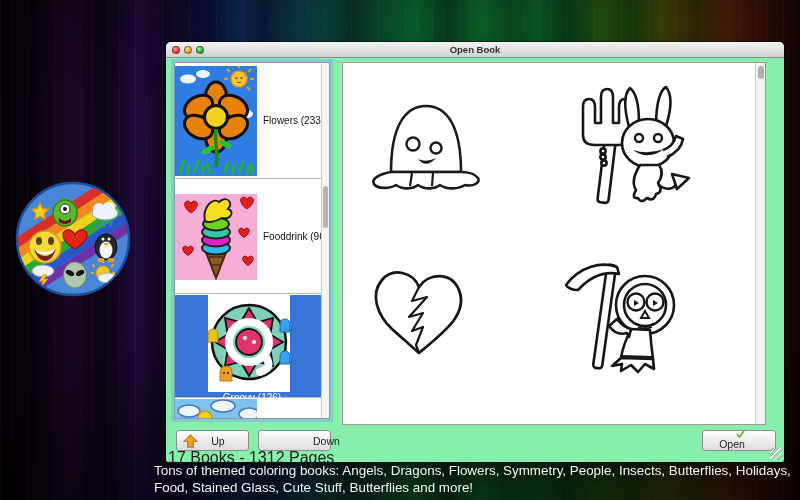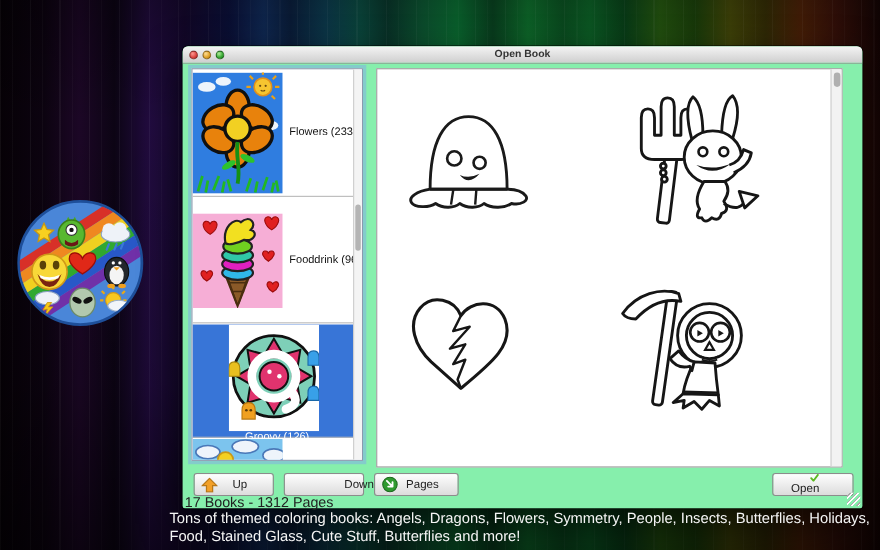--- a/index.html
+++ b/index.html
@@ -58,21 +58,21 @@
   .pthumb { position:absolute; left:1.5px; top:3px; width:6px; height:13px;
             background:#b0b0b0; border-radius:3px; }
   .page { position:absolute; }
   
   .btn { position:absolute; height:21px; display:flex; align-items:center;
          background:linear-gradient(#fefefe,#dcdcdc);
          border:1px solid #8c8c8c; border-radius:3px;
          font-size:10.5px; color:#222; cursor:default; }
   .btn svg { margin:0 4px 0 6px; }
   .btn .t { flex:1; text-align:center; padding-right:14px; }
-  .status { position:absolute; left:2px; top:407px; font-size:13px; color:#222;text-align:center; }
+  .status { position:absolute; left:2px; top:407px; font-size:16px; color:#222;text-align:center; }
   .grip { position:absolute; right:2px; bottom:2px; width:12px; height:12px;
           background:repeating-linear-gradient(135deg, transparent 0 2px, #aaa 2px 3px, #fff 3px 4px); }
   
   .caption { position:absolute; left:154px; top:463px; width:648px;
              font-size:13.4px; line-height:16.5px; color:#f4f4f4; }
 </style>
 </head>
 <body>
 
 <div class="dock-icon">
@@ -341,27 +341,20 @@
     <span class="t">Up</span>
   </div>
 
   <div class="btn" style="left:92px; top:388px; width:73px;padding-left:44px;">
     <svg width="15" height="14" viewBox="0 0 16 15">
       <path d="M8 14 L1 7 H5 V1 H11 V7 H15 Z" fill="#78c838" stroke="#4a8c1c" stroke-width="1.2"></path>
     </svg>
     <span class="t">Down</span>
   </div>
 
-  <div class="btn" style="left:174px; top:388px; width:77px;">
-    <svg width="15" height="15" viewBox="0 0 16 16">
-      <circle cx="8" cy="8" r="7" fill="#2f9a30" stroke="#1a6a1c"></circle>
-      <path d="M5 4.5 L10.5 10 M10.5 10 V5.8 M10.5 10 H6.3" stroke="#fff" stroke-width="1.8" fill="none" stroke-linecap="round"></path>
-    </svg>
-    <span class="t">Pages</span>
-  </div>
 
   <div class="btn" style="left:536px; top:388px; width:74px;flex-direction:column;">
     <svg width="17" height="15" viewBox="0 0 17 15">
       <path d="M2 8 L6.5 13 L15 1.5" fill="none" stroke="#5cb820" stroke-width="3.6" stroke-linecap="round" stroke-linejoin="round"></path>
     </svg>
     <span class="t">Open</span>
   </div>
 
   <div class="status">17 Books - 1312 Pages</div>
   <div class="grip"></div>

